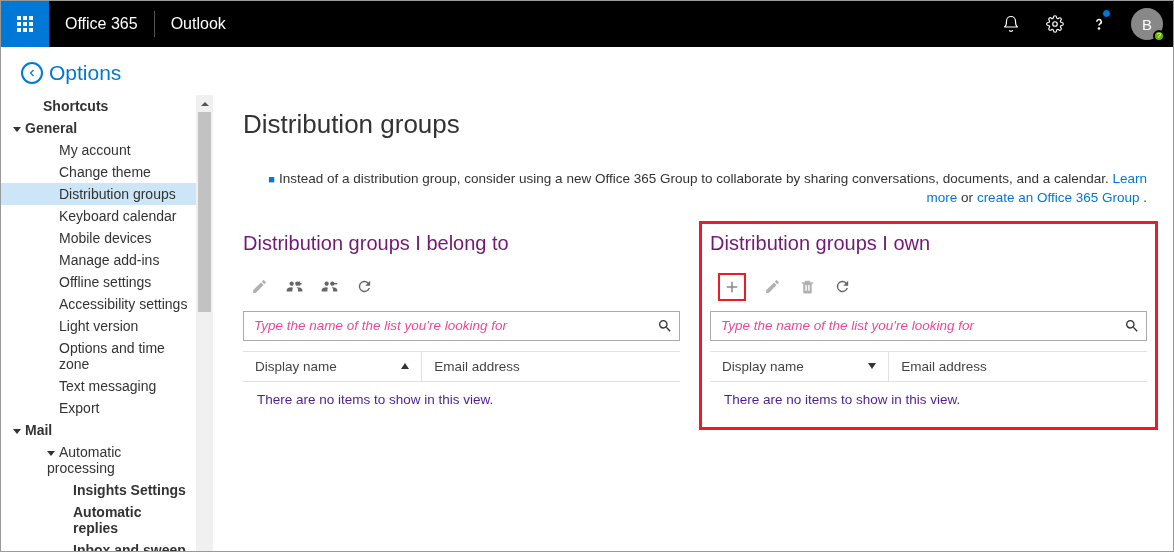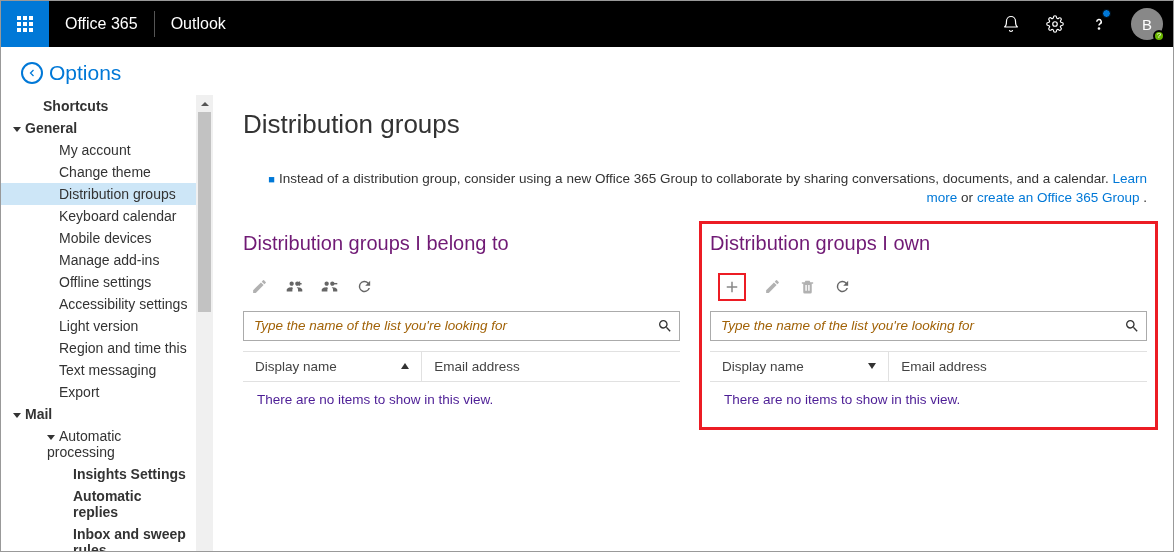--- a/index.html
+++ b/index.html
@@ -56,21 +56,21 @@
   .panel { flex: 1; }
   .panel h2 { font-size: 20px; font-weight: 300; color: #701a75; margin-bottom: 20px; }
   .toolbar { display: flex; gap: 18px; align-items: center; margin-bottom: 12px; padding-left: 8px; height: 24px;}
   .tool-icon { color: #666; cursor: pointer; display:flex; align-items:center; justify-content:center;}
   .tool-icon svg { width: 17px; height: 17px; fill: #666; }
   .tool-icon.disabled { opacity: .5; cursor: default;}
   .highlight-add { border: 2px solid #ec1c24; padding: 3px;}
   .highlight-add svg { fill: #888; width:18px; height:18px; }
   
   .searchbox { border: 1px solid #ababab; height: 30px; display: flex; align-items: center; padding: 0 6px 0 10px; color: #888; font-size: 13.5px;}
-  .searchbox .ph { flex:1; color: #a16207; font-style: italic;}
+  .searchbox .ph { flex:1; color: #ec4899; font-style: italic;}
   .searchbox svg { width: 16px; height: 16px; fill: #333;}
   
   .grid { margin-top: 10px; border-top: 1px solid #e1e1e1; }
   .grid-head { display: flex; border-bottom: 1px solid #e1e1e1; height: 30px; align-items: center; }
   .gh-col { padding: 0 12px; font-size: 13.5px; color: #444; display:flex; align-items:center; gap:6px;}
   .gh-col.first { flex: 0 0 41%; border-right: 1px solid #e1e1e1; height:100%; }
   .gh-col.second { flex: 1; }
   .sort-tri { width:0; height:0; border-style:solid; }
   .sort-tri.up { border-width: 0 4px 6px 4px; border-color: transparent transparent #333 transparent; margin-left:auto;}
   .sort-tri.dn { border-width: 6px 4px 0 4px; border-color: #333 transparent transparent transparent; margin-left:auto;}
@@ -143,21 +143,21 @@
         <div class="cat expandable"><span class="tri down"></span><span>General</span></div>
         <div class="item">My account</div>
         <div class="item">Change theme</div>
         <div class="item active">Distribution groups</div>
         <div class="item">Keyboard calendar</div>
         <div class="item">Mobile devices</div>
         <div class="item">Manage add-ins</div>
         <div class="item">Offline settings</div>
         <div class="item">Accessibility settings</div>
         <div class="item">Light version</div>
-        <div class="item">Region and time this</div>
+        <div class="item">Options and time zone</div>
         <div class="item">Text messaging</div>
         <div class="item">Export</div>
         <div class="cat expandable"><span class="tri down"></span><span>Mail</span></div>
         <div class="subcat"><span class="tri down"></span><span>Automatic processing</span></div>
         <div class="subitem">Insights Settings</div>
         <div class="subitem">Automatic replies</div>
         <div class="subitem">Inbox and sweep rules</div>
 
       </div>
       <div class="scrollbar">

